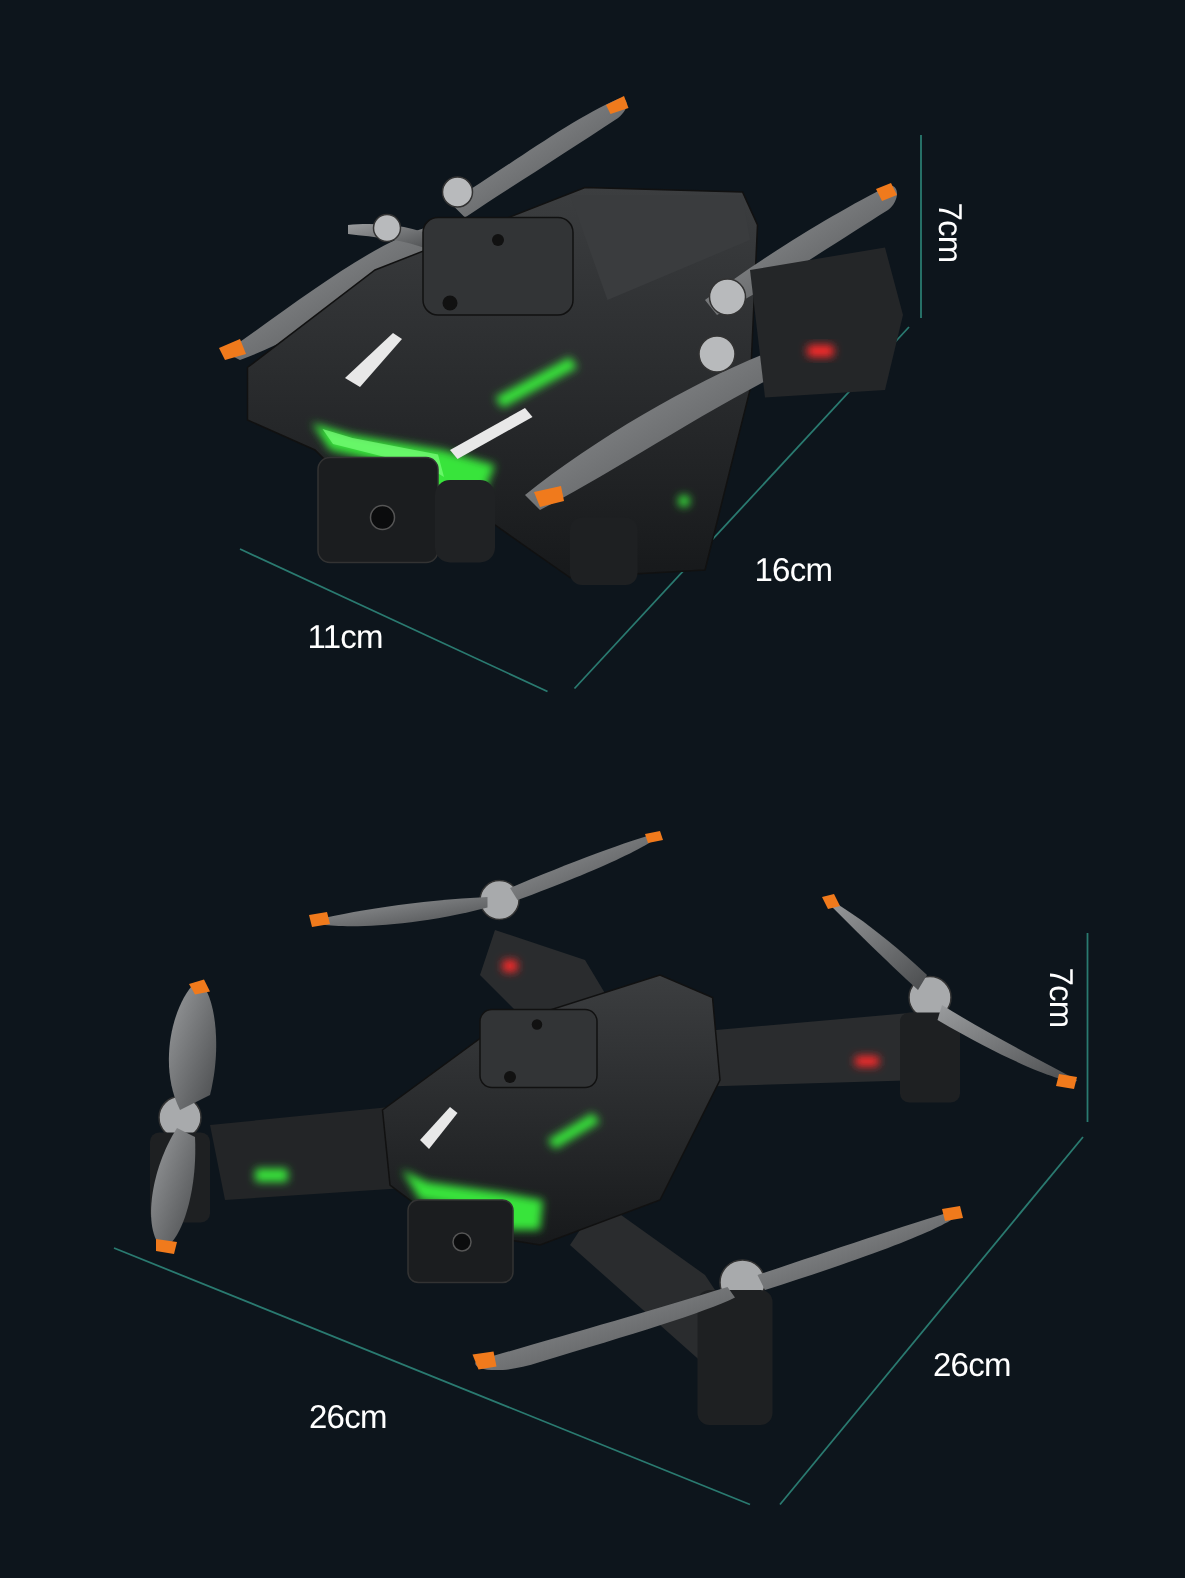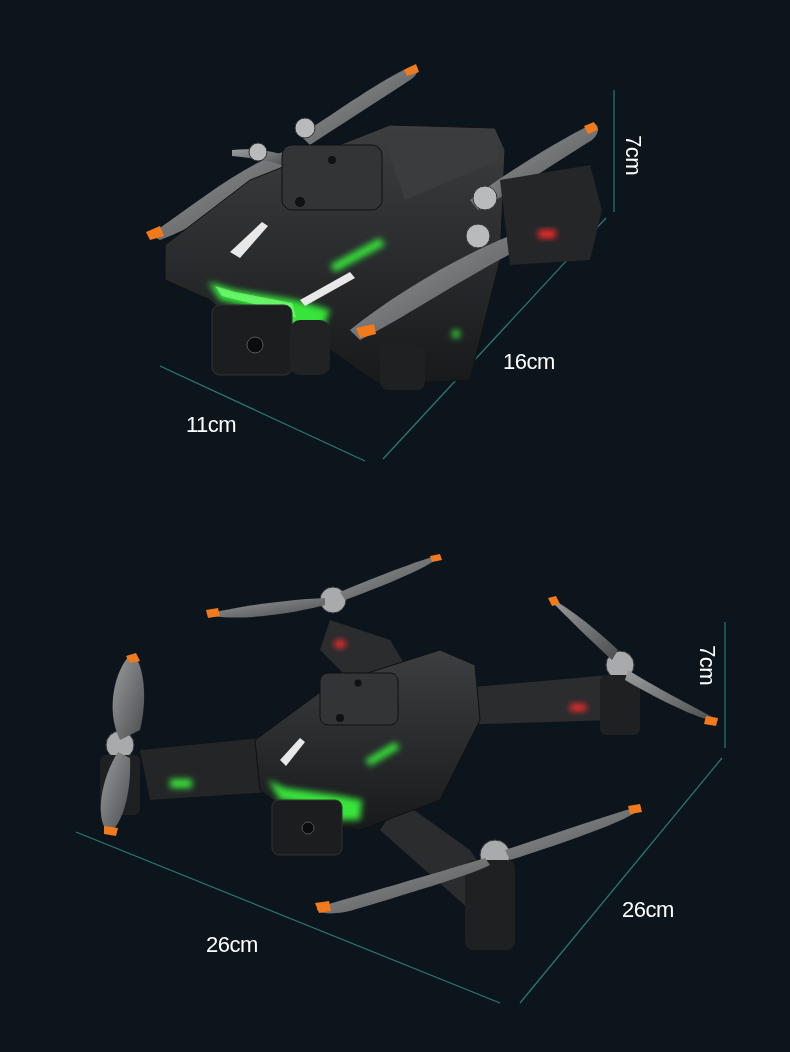--- a/index.html
+++ b/index.html
@@ -132,19 +132,19 @@
     <path d="M628 670 C660 690 700 710 718 720 C720 724 690 718 625 680 Z" fill="url(#prop)"></path>
     <path d="M706 716 l12 2 l-2 8 l-12 -2 Z" fill="#f07a1c"></path>
     <path d="M485 858 C430 875 360 895 318 907 C312 912 330 918 360 908 C420 890 470 875 490 865 Z" fill="url(#prop)"></path>
     <path d="M315 903 l14 -2 l2 10 l-12 2 Z" fill="#f07a1c"></path>
     <path d="M505 850 C550 835 600 818 640 806 C645 810 620 825 510 860 Z" fill="url(#prop)"></path>
     <path d="M628 806 l12 -2 l2 8 l-12 2 Z" fill="#f07a1c"></path>
   </g>
 </svg>
 
 <div class="dim-label vert" style="left:646px; top:135px;">7cm</div>
-<div class="dim-label" style="left:503px; top:349px;">16cm</div>
-<div class="dim-label" style="left:186px; top:412px;">11cm</div>
+<div class="dim-label" style="left:503px; top:367px;">16cm</div>
+<div class="dim-label" style="left:205px; top:412px;">11cm</div>
 
 <div class="dim-label vert" style="left:720px; top:645px;">7cm</div>
 <div class="dim-label" style="left:622px; top:897px;">26cm</div>
 <div class="dim-label" style="left:206px; top:932px;">26cm</div>
 </div>
 
 </body></html>

